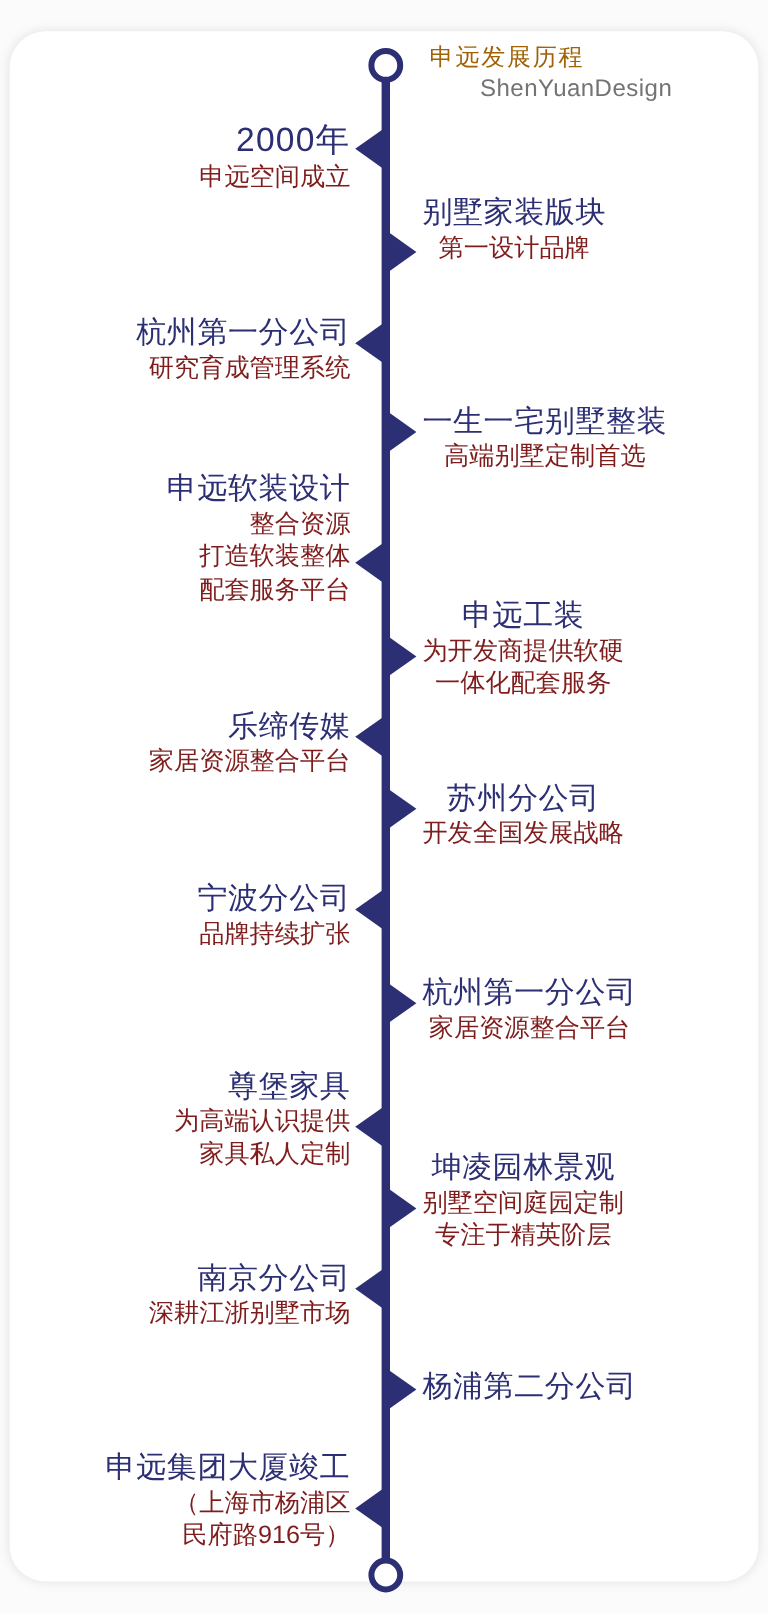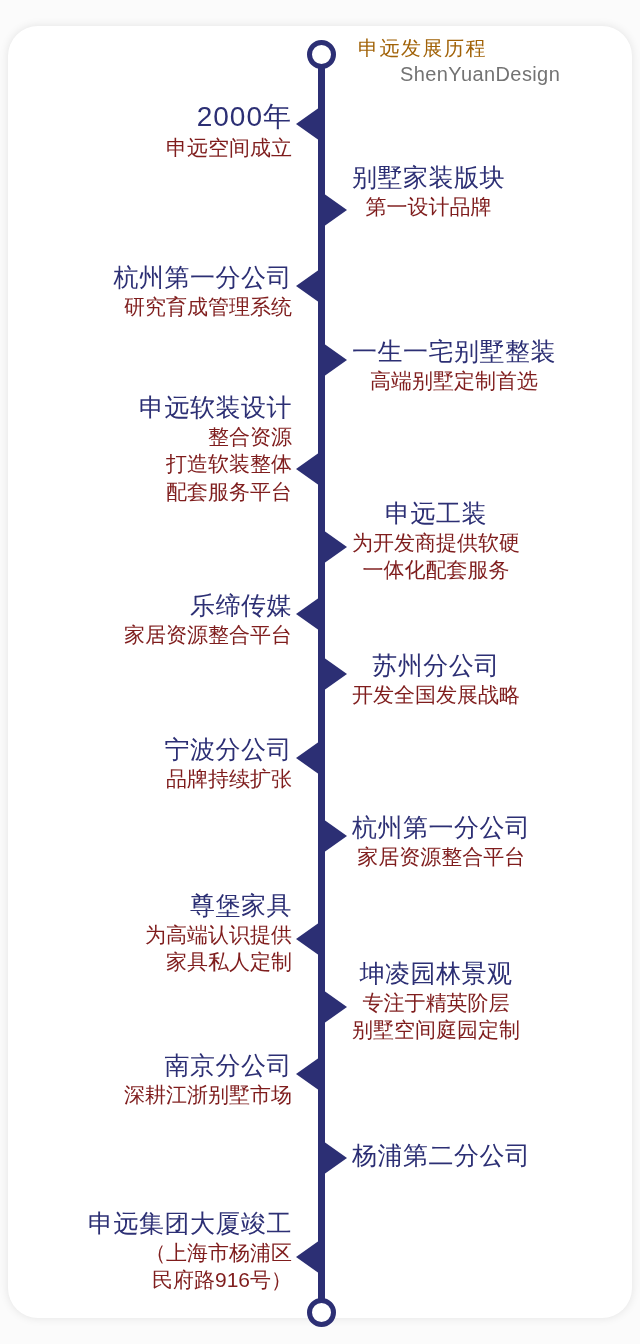--- a/index.html
+++ b/index.html
@@ -235,22 +235,22 @@
         <div class="entry left">
           <div class="e-title">尊堡家具</div>
           <div class="e-sub">为高端认识提供</div>
           <div class="e-sub">家具私人定制</div>
         </div>
       </div>
       <div class="marker right-arrow" style="top: 990px;"></div>
       <div class="row" style="top: 958px;">
         <div class="entry right">
           <div class="e-title">坤凌园林景观</div>
+          <div class="e-sub">别墅空间庭园定制</div>
           <div class="e-sub">专注于精英阶层</div>
-          <div class="e-sub">别墅空间庭园定制</div>
         </div>
       </div>
       <div class="marker left-arrow" style="top: 1057px;"></div>
       <div class="row" style="top: 1050px;">
         <div class="entry left">
           <div class="e-title">南京分公司</div>
           <div class="e-sub">深耕江浙别墅市场</div>
         </div>
       </div>
       <div class="marker right-arrow" style="top: 1141px;"></div>

